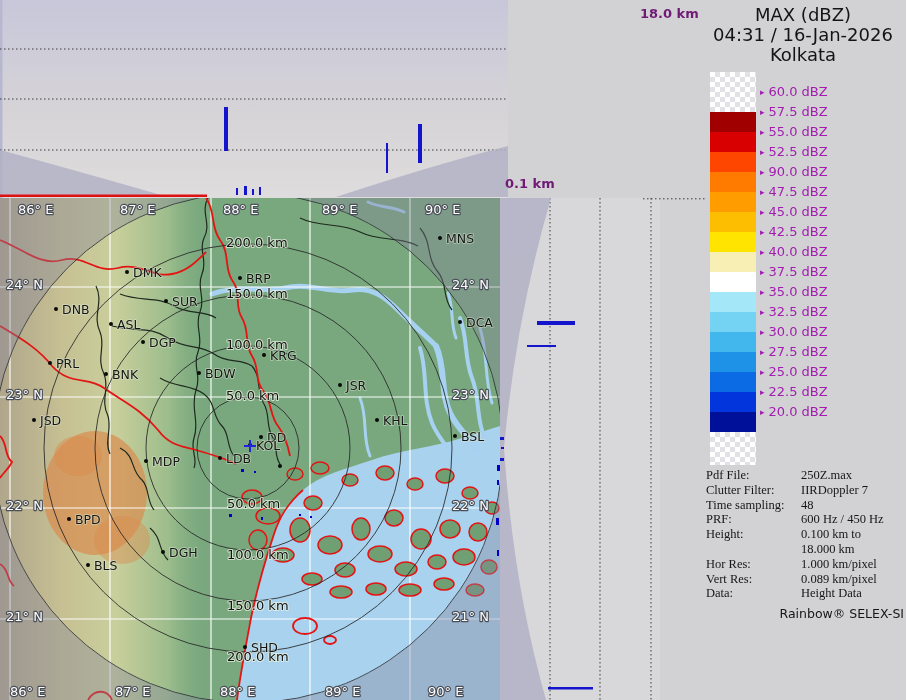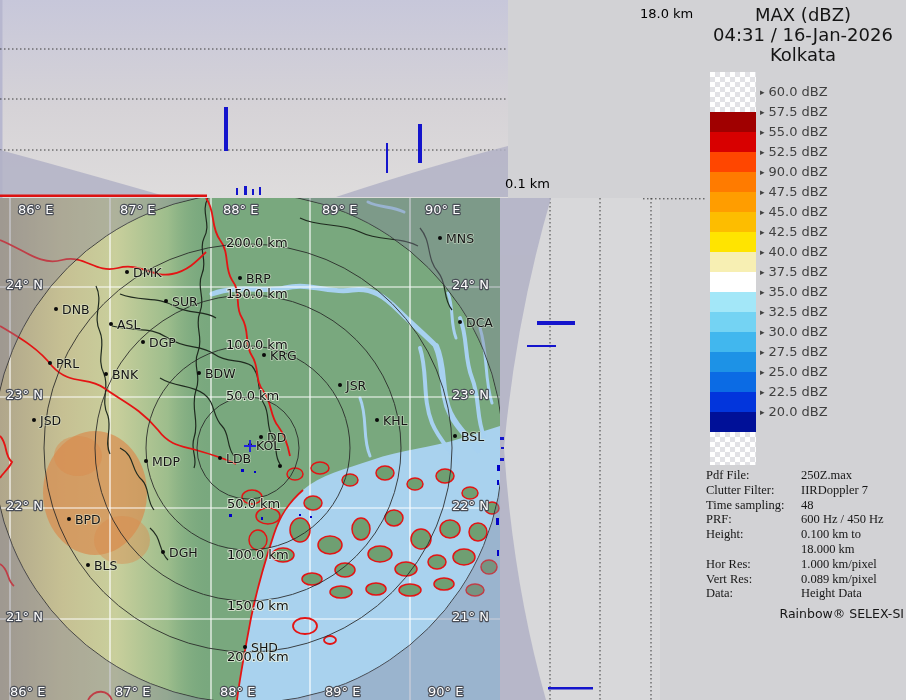--- a/index.html
+++ b/index.html
@@ -1,29 +1,29 @@
 <!DOCTYPE html>
 <html><head>
 <meta charset="utf-8">
 <style>
   html,body{margin:0;padding:0;}
   .stage{position:relative;width:906px;height:700px;background:#d2d2d5;
          font-family:"DejaVu Sans",sans-serif;overflow:hidden;}
   .panel{position:absolute;}
-  .abslabel{position:absolute;font-size:13px;color:#000000;white-space:pre;}
+  .abslabel{position:absolute;font-size:13px;color:#701a75;white-space:pre;font-weight:bold;}
   
   .leg-title{position:absolute;left:700px;top:5px;width:206px;text-align:center;
              color:#141414;font-size:18px;line-height:20px;}
   .colorbar{position:absolute;left:710px;top:72px;width:46px;}
   .cell{width:46px;}
   .checker{background-color:#fff;
     background-image:linear-gradient(45deg,#e2e2e6 25%,transparent 25%,transparent 75%,#e2e2e6 75%),
                      linear-gradient(45deg,#e2e2e6 25%,transparent 25%,transparent 75%,#e2e2e6 75%);
     background-position:0 0,5px 5px;background-size:10px 10px;}
-  .leglab{position:absolute;left:760px;font-size:13px;color:#404040;line-height:14px;white-space:nowrap;}
+  .leglab{position:absolute;left:760px;font-size:13px;color:#a21caf;line-height:14px;white-space:nowrap;}
   .leglab .arr{font-size:9px;margin-right:4px;position:relative;top:-1px;}
   .meta{position:absolute;left:706px;top:468px;width:198px;font-size:12.5px;color:#161616;}
   .meta .row{display:flex;line-height:14.8px;font-family:Liberation Serif, serif;}
   .meta .k{width:95px;flex:none;}
   .meta .foot{margin-top:5px;line-height:15px;text-align:right;}
   
   text{font-family:"DejaVu Sans",sans-serif;}
   .geo{font-size:13px;fill:#ffffff;stroke:#4a4e57;stroke-width:2.4px;
        paint-order:stroke;stroke-linejoin:round;}
   .ring{font-size:13px;fill:#101010;stroke:rgba(235,242,225,.75);stroke-width:2px;

